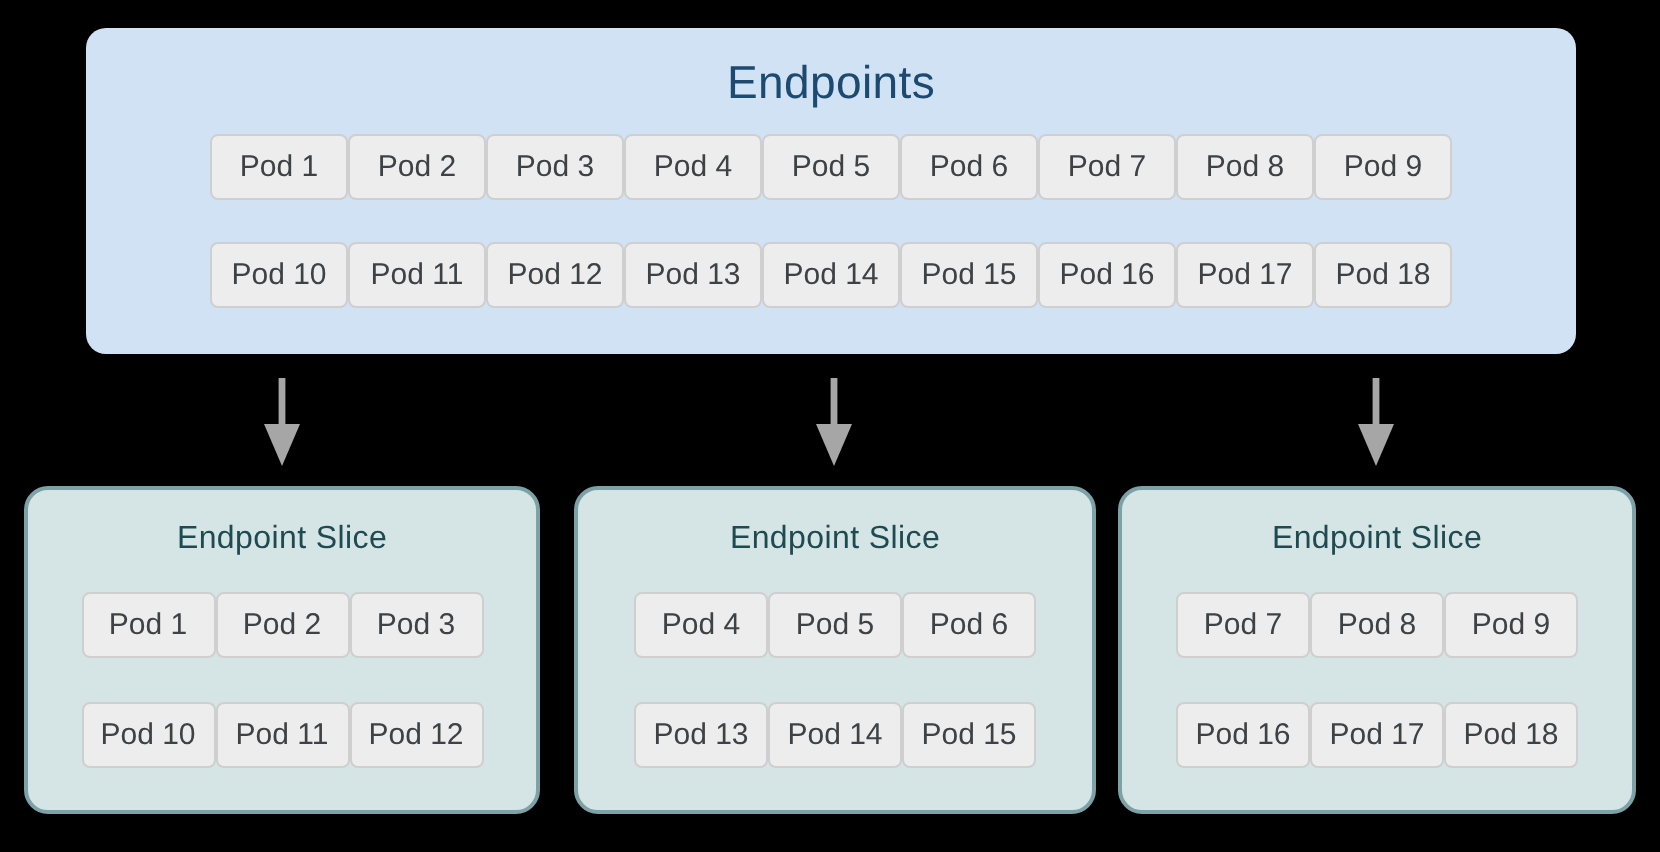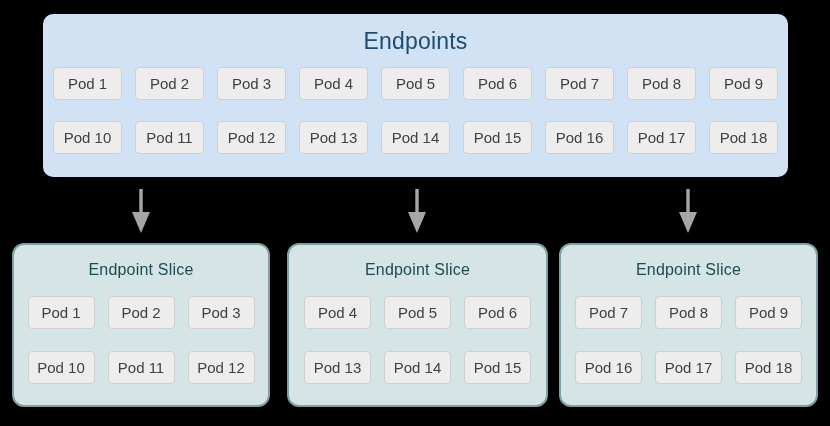--- a/index.html
+++ b/index.html
@@ -35,21 +35,21 @@
     letter-spacing: 0.2px;
     color: var(--endpoints_title, #1c4a70);
     line-height: 28px;
     text-align: center;
   }
 
   
   .pod-row {
     display: flex;
     justify-content: center;
-    gap: 13px;
+    gap: 0;
   }
   .endpoints-box .pod-row.row1 { margin-top: 12px; }
   .endpoints-box .pod-row.row2 { margin-top: 21px; }
   .pod {
     box-sizing: border-box;
     width: 69px;
     height: 33px;
     background: var(--pod_bg, #ededed);
     border: 1px solid var(--pod_border, #cfcfcf);
     border-radius: 4px;

